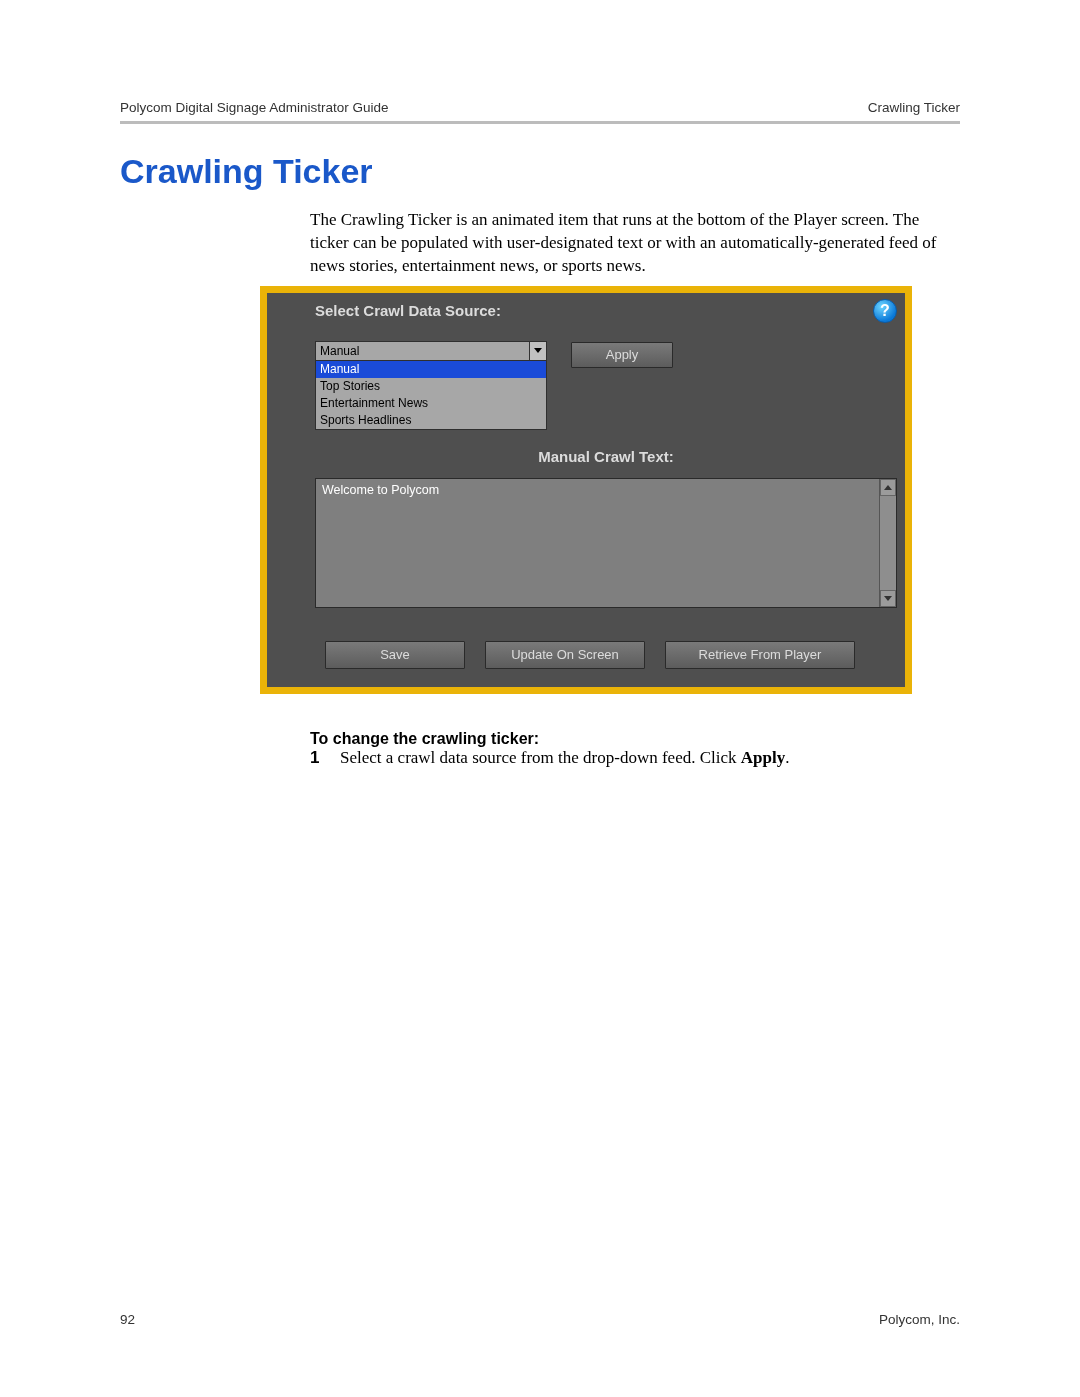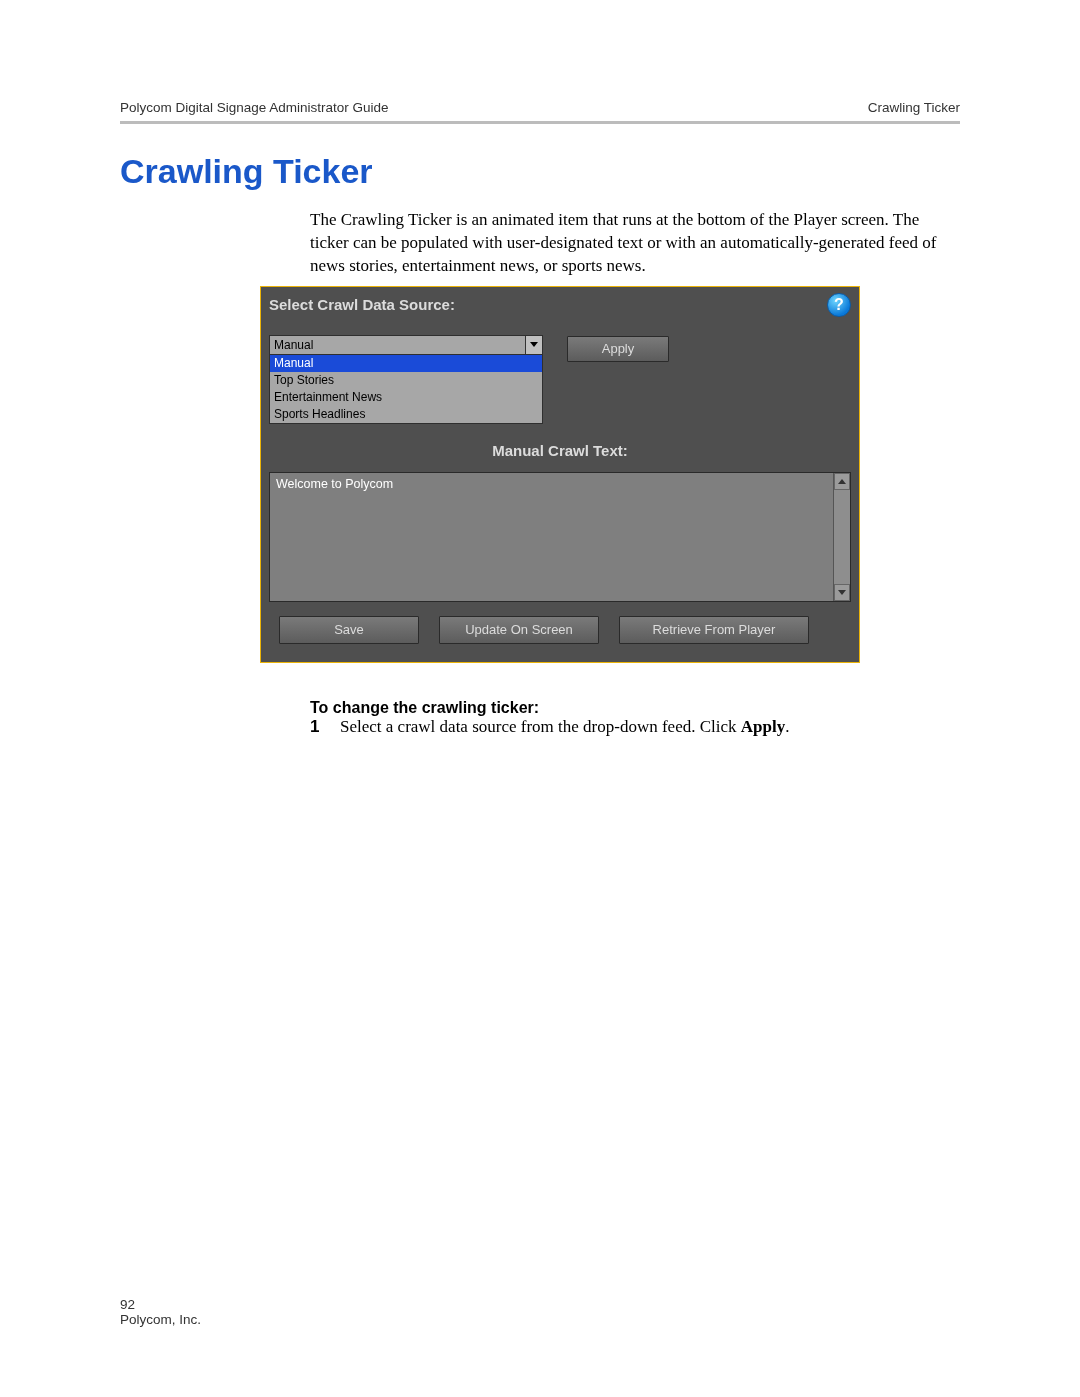--- a/index.html
+++ b/index.html
@@ -38,25 +38,26 @@
   .body-text {
     margin-left: 190px;
     font-size: 17px;
     line-height: 1.35;
     margin-bottom: 8px;
   }
   .screenshot {
     margin-left: 140px;
     width: 598px;
     background: #4f4f4f;
-    border: 1px solid #eab308;
+    border: 7px solid #eab308;
     font-family: Arial, Helvetica, sans-serif;
     position: relative;
     margin-top: 4px;
     margin-bottom: 36px;
+    padding-left: 40px;
   }
   .panel-header {
     display: flex;
     justify-content: space-between;
     align-items: center;
     padding: 6px 8px 4px 8px;
   }
   .panel-label {
     color: #dcdcdc;
     font-weight: bold;
@@ -75,21 +76,21 @@
     justify-content: center;
     border: 1px solid #0a5ca8;
   }
   .select-row {
     display: flex;
     align-items: flex-start;
     padding: 14px 8px 0 8px;
     gap: 24px;
   }
   .combo-wrap {
-    width: 274px;
+    width: 232px;
   }
   .combo {
     background: #a7a7a7;
     border: 1px solid #2f2f2f;
     height: 18px;
     display: flex;
     align-items: stretch;
     font-size: 12px;
     color: #000;
   }
@@ -130,20 +131,21 @@
   .btn {
     background: linear-gradient(#7a7a7a, #5c5c5c);
     border: 1px solid #2a2a2a;
     color: #dcdcdc;
     font-size: 13px;
     height: 24px;
     display: flex;
     align-items: center;
     justify-content: center;
     border-radius: 1px;
+    margin-top: 19px;
   }
   .apply-btn { width: 100px; margin-top:1px; }
   .manual-label-row {
     padding: 18px 8px 6px 8px;
     text-align: center;
   }
   .textarea-wrap {
     margin: 6px 8px 10px 8px;
     display: flex;
     border: 1px solid #2a2a2a;
@@ -204,21 +206,20 @@
   .footer {
     position: absolute;
     bottom: 70px;
     left: 120px;
     right: 120px;
     display: flex;
     justify-content: space-between;
     font-family: Arial, Helvetica, sans-serif;
     font-size: 13.5px;
     color: #333;
-    flex-direction: column;
   }
   b { font-weight: bold; }
 </style>
 </head>
 <body>
 
 <div class="page">
   <div class="header-row">
     <span>Polycom Digital Signage Administrator Guide</span>
     <span>Crawling Ticker</span>

